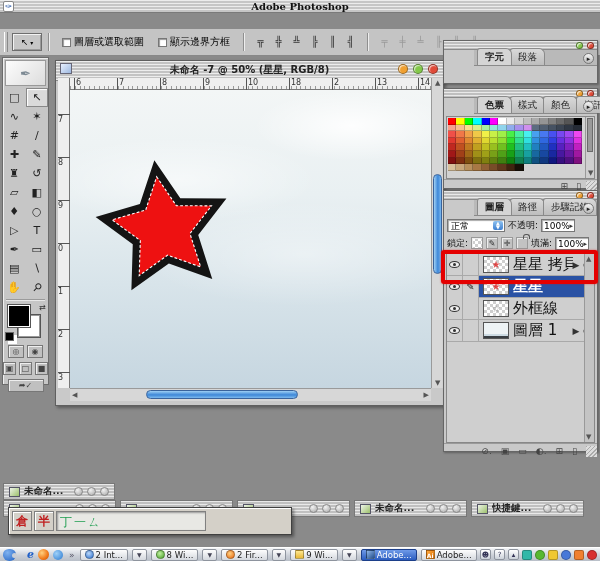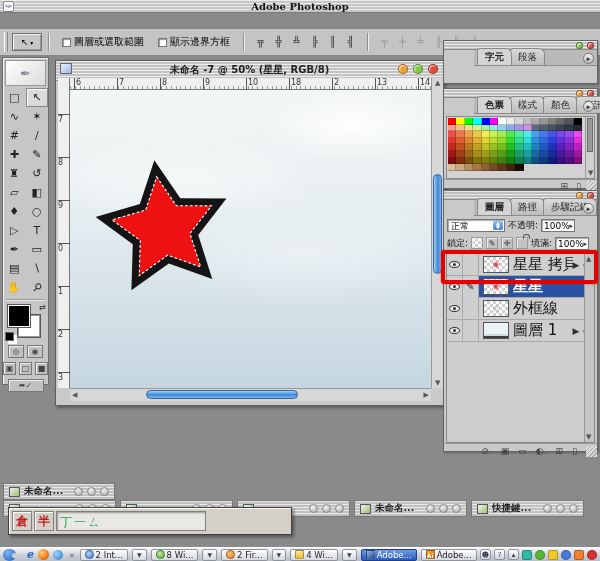--- a/index.html
+++ b/index.html
@@ -668,21 +668,21 @@
         </span>
         <span class="tbtn">
           <span class="tic tic-ff"></span>
           <span>2 Fir...</span>
         </span>
         <span class="tbtn">
           <span class="car">▼</span>
         </span>
         <span class="tbtn">
           <span class="tic tic-folder"></span>
-          <span>4 Wi...</span>
+          <span>9 Wi...</span>
         </span>
         <span class="tbtn">
           <span class="car">▼</span>
         </span>
         <span class="tbtn active">
           <span class="tic tic-ps"></span>
           <span>Adobe...</span>
         </span>
         <span class="tbtn">
           <span class="tic tic-ai">Ai</span>

